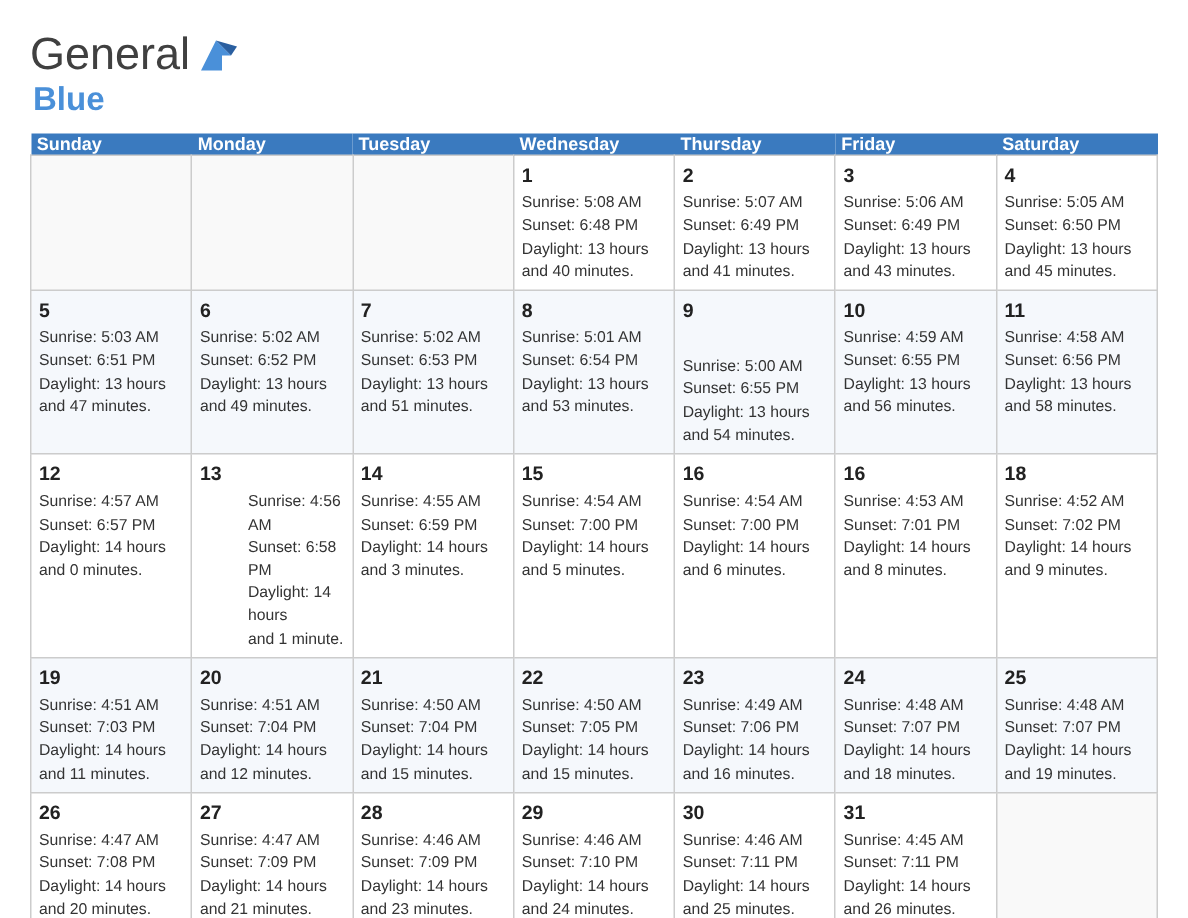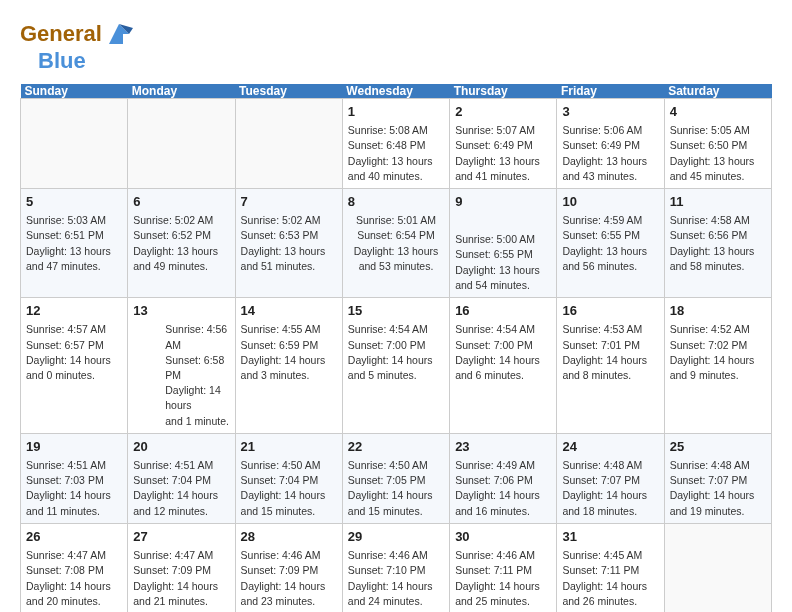--- a/index.html
+++ b/index.html
@@ -14,23 +14,23 @@
       display: flex;
       justify-content: space-between;
       align-items: flex-start;
       margin-bottom: 10px;
     }
     .logo {
       display: flex;
       align-items: center;
     }
     .logo-text {
-      font-size: 22px;
-      font-weight: bold;
-      color: #a16207;
+      font-size: 30px;
+      font-weight: normal;
+      color: #404040;
       line-height: 1.1;
     }
     .logo-icon {
       width: 28px;
       height: 28px;
       margin-left: 3px;
     }
     .title-block {
       text-align: right;
     }
@@ -96,21 +96,21 @@
 <div class="header">
   <div class="logo">
     <div>
       <div style="display:flex;align-items:center;">
         <span class="logo-text">General</span>
         <svg class="logo-icon" viewBox="0 0 28 28" xmlns="http://www.w3.org/2000/svg">
           <polygon points="4,24 14,4 24,14 18,14 18,24" fill="#4a90d9"></polygon>
           <polygon points="14,4 24,14 28,8" fill="#2a5fa0"></polygon>
         </svg>
       </div>
-      <div style="display:flex;align-items:flex-start;margin-left:18px;">
+      <div style="display:flex;align-items:flex-start;margin-left:2px;">
         <span style="font-size:22px;font-weight:bold;color:#4a90d9;">Blue</span>
       </div>
     </div>
   </div>
   <div class="title-block">
     <div class="month-title"></div>
     <div class="location"></div>
   </div>
 </div>
 
@@ -177,21 +177,21 @@
         </td>
         <td>
           <span class="day-num">7</span>
           <div class="day-info" style="white-space: pre-line;">Sunrise: 5:02 AM
 Sunset: 6:53 PM
 Daylight: 13 hours
 and 51 minutes.</div>
         </td>
         <td>
           <span class="day-num">8</span>
-          <div class="day-info" style="white-space: pre-line; text-align: center;">Sunrise: 5:01 AM
+          <div class="day-info" style="white-space: pre-line;">Sunrise: 5:01 AM
 Sunset: 6:54 PM
 Daylight: 13 hours
 and 53 minutes.</div>
         </td>
         <td>
           <span class="day-num">9</span>
           <div class="day-info" style="white-space: pre-line; margin-top: 21px;">Sunrise: 5:00 AM
 Sunset: 6:55 PM
 Daylight: 13 hours
 and 54 minutes.</div>

